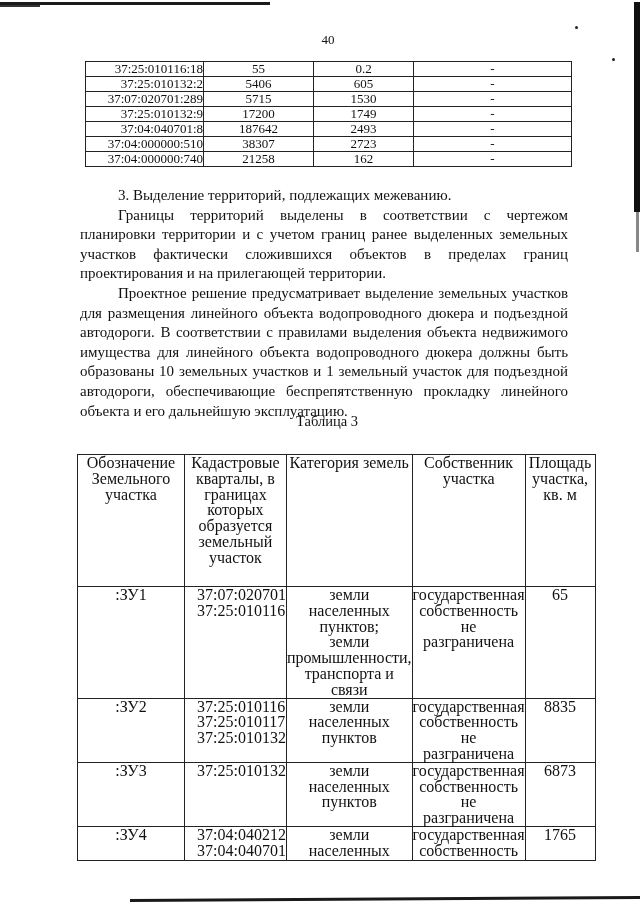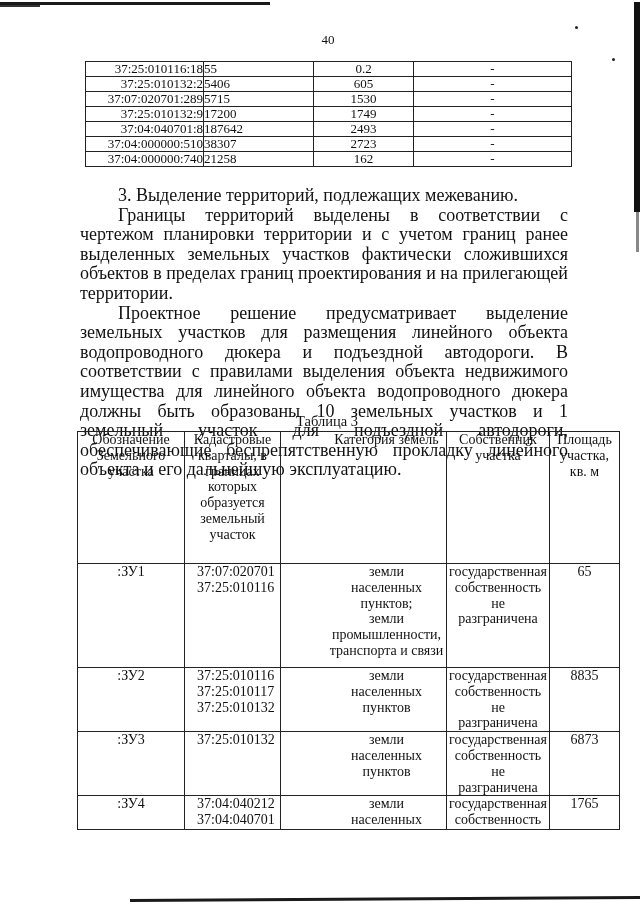--- a/index.html
+++ b/index.html
@@ -12,32 +12,32 @@
   .scan-right { position: absolute; left: 634px; top: 2px; width: 6px; height: 210px; background: #111; }
   .scan-right2 { position: absolute; left: 636px; top: 212px; width: 3px; height: 40px; background: #888; }
   .scan-bottom { position: absolute; left: 130px; top: 899px; width: 510px; height: 3px; background: #1a1a1a; transform: rotate(-0.35deg); transform-origin: left; }
   .speck { position: absolute; width: 3px; height: 3px; background: #222; border-radius: 50%; }
   .page-num { position: absolute; left: 8px; width: 640px; top: 32px; text-align: center; font-size: 13px; }
   table { border-collapse: collapse; position: absolute; }
   td, th { border: 1px solid #222; padding: 0; font-weight: normal; }
   .t1 { left: 85px; top: 61px; font-size: 13px; }
   .t1 td { height: 14px; line-height: 14px; }
   .t1 td.c0 { width: 114px; text-align: right; padding-left: 3px; }
-  .t1 td.c1 { width: 109px; text-align: left; }
+  .t1 td.c1 { width: 109px; text-align: center; }
   .t1 td.c2 { width: 99px; text-align: center; }
   .t1 td.c3 { width: 157px; text-align: center; }
-  .text { position: absolute; left: 80px; width: 488px; font-size: 18px; line-height: 19.6px; text-align: justify; }
+  .text { position: absolute; left: 80px; width: 488px; font-size: 15px; line-height: 19.6px; text-align: justify; }
   .text p { margin: 0; text-indent: 38px; }
   .text p.indent2 { text-indent: 66px; }
   .caption { position: absolute; left: 288px; top: 413px; font-size: 14.5px; margin-left: 8px; }
-  .t2 { left: 77px; top: 431px; font-size: 14px; line-height: 15.8px; }
+  .t2 { left: 77px; top: 454px; font-size: 16px; line-height: 15.8px; }
   .t2 th, .t2 td { vertical-align: top; text-align: center; }
   .t2 .h0, .t2 .d0 { width: 106px; }
   .t2 .h1, .t2 .d1 { width: 95px; }
-  .t2 .h2, .t2 .d2 { width: 119px; padding-left: 46px; }
+  .t2 .h2, .t2 .d2 { width: 119px; }
   .t2 .h3, .t2 .d3 { width: 102px; }
   .t2 .h4, .t2 .d4 { width: 69px; }
   .t2 tr.head th { height: 131px; }
   .t2 tr.r1 td { height: 103px; }
   .t2 tr.r2 td { height: 63px; }
   .t2 tr.r3 td { height: 57px; }
   .t2 tr.r4 td { height: 33px; }
   .ml { white-space: pre-line; display: block; }
   .d1 .ml { text-align: left; padding-left: 12px; }
 </style>

